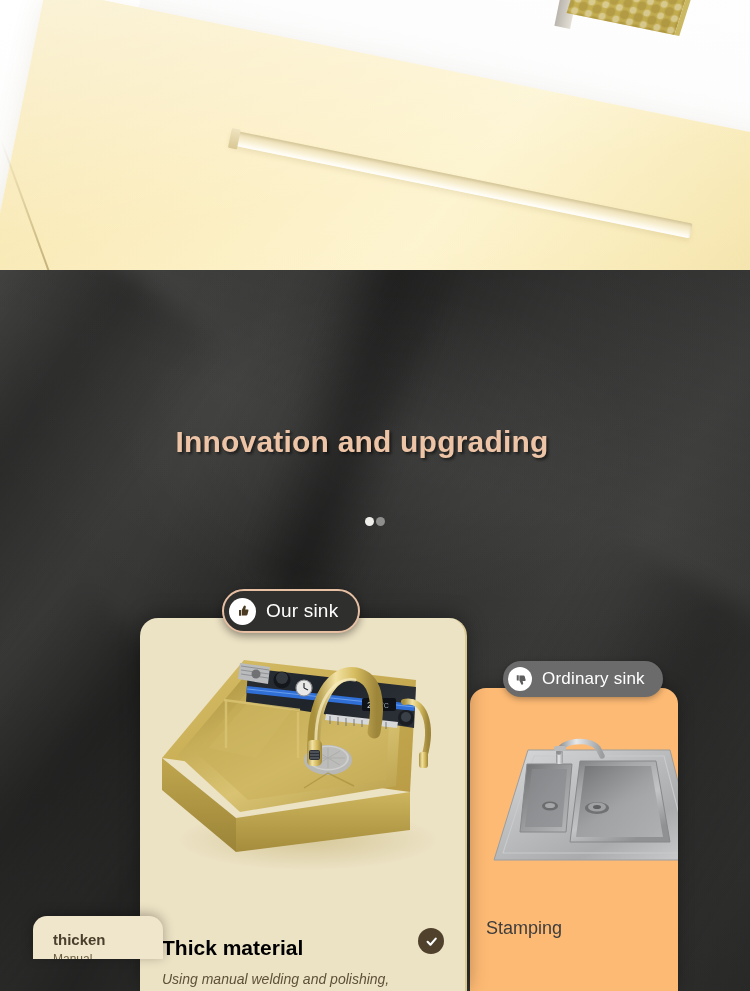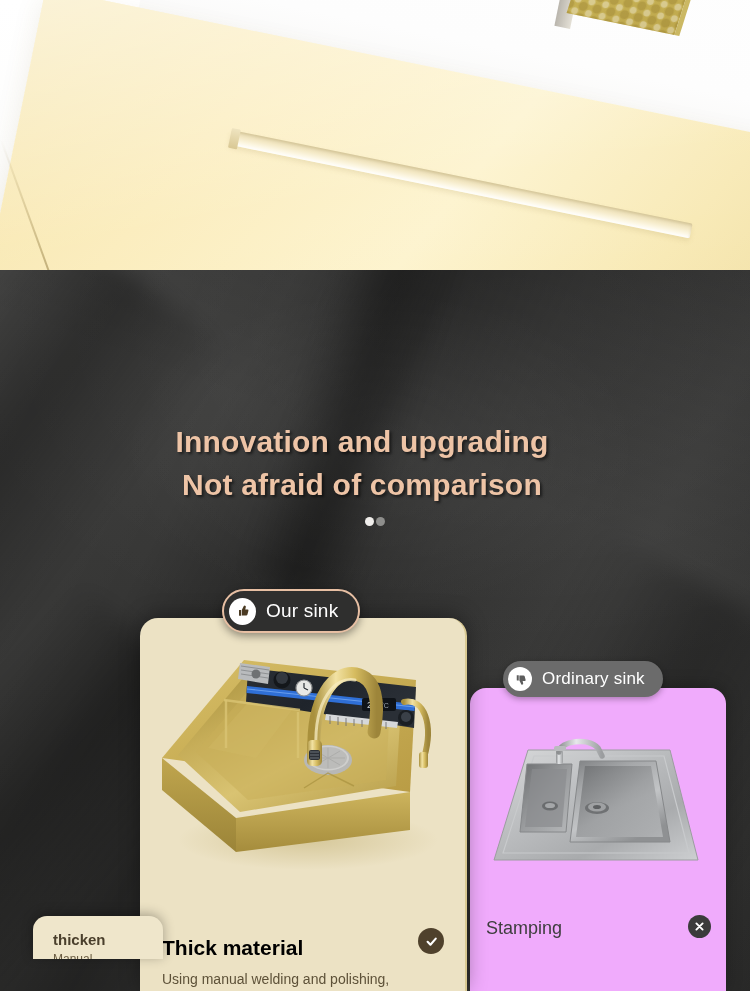--- a/index.html
+++ b/index.html
@@ -189,23 +189,23 @@
     background: #8e8e8c;
   }
   .dot.active { background: #f0eeeb; }
 
   
   
   .card-ordinary {
     position: absolute;
     left: 470px;
     top: 688px;
-    width: 256px;
+    width: 208px;
     height: 303px;
-    background: #f0abfc;
+    background: #fdba74;
     border-radius: 16px 16px 0 0;
     box-shadow: 0 -2px 16px rgba(0,0,0,0.28);
     overflow: hidden;
   }
   .card-ours {
     position: absolute;
     left: 140px;
     top: 618px;
     width: 325px;
     height: 373px;
@@ -314,20 +314,21 @@
     color: #000000;
   }
   .ours-desc {
     position: absolute;
     left: 22px;
     top: 352px;
     width: 270px;
     font-size: 14px;
     line-height: 19px;
     color: #5d5138;
+    font-style: italic;
   }
   .ours-mark {
     position: absolute;
     left: 278px;
     top: 310px;
     width: 26px; height: 26px;
     border-radius: 50%;
     background: #4f412c;
     display: flex;
     align-items: center;
@@ -383,21 +384,20 @@
     <div class="dark-tex"></div>
     <div class="glow"></div>
     <div class="streak s1"></div>
     <div class="streak s2"></div>
     <div class="streak s3"></div>
     <div class="streak s4"></div>
   </div>
 
   <div class="headline">
     <span class="headline-line">Innovation and upgrading</span>
-    <span class="headline-line">Not afraid of comparison</span>
   </div>
 
   <div class="dots">
     <span class="dot active"></span>
     <span class="dot"></span>
   </div>
 
   <div class="card-ordinary">
     <div class="sink-ss-wrap">
       <svg viewBox="0 0 220 145" width="220" height="145">

